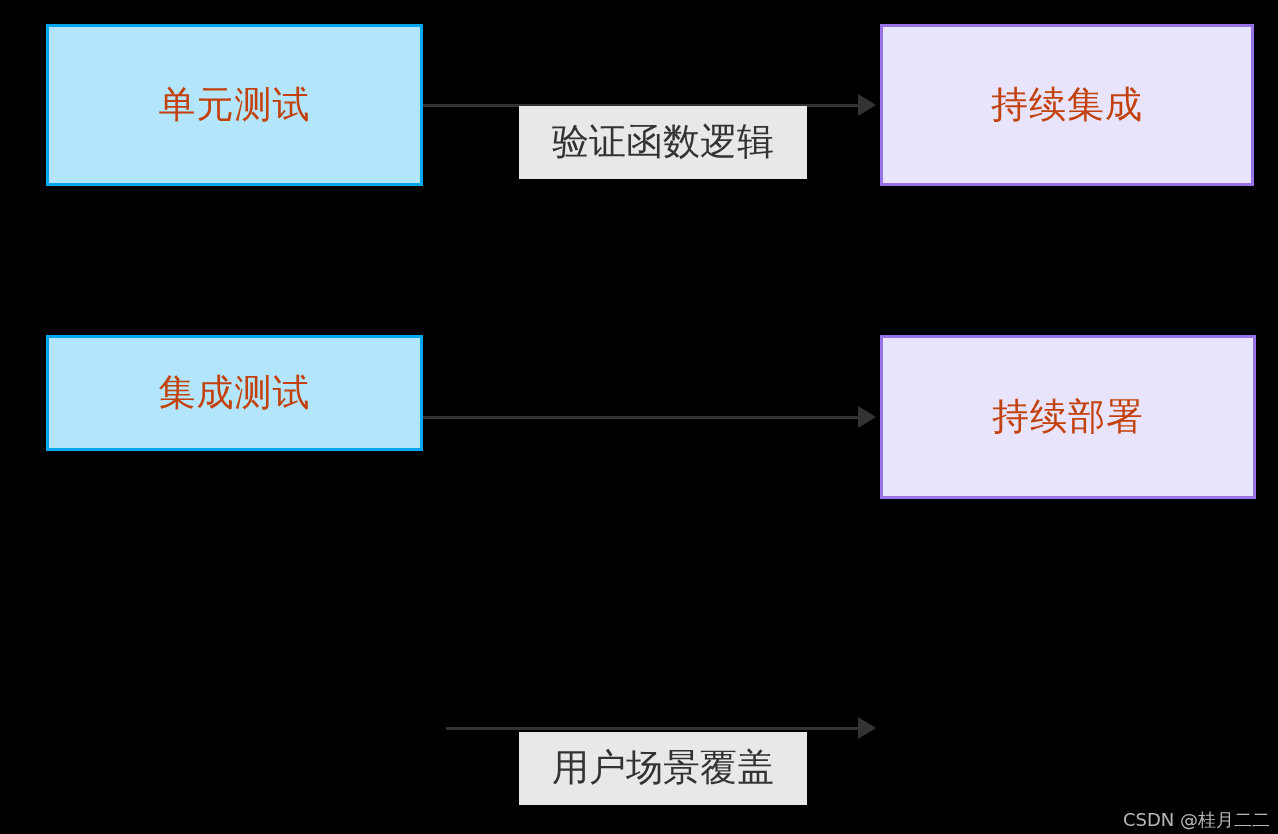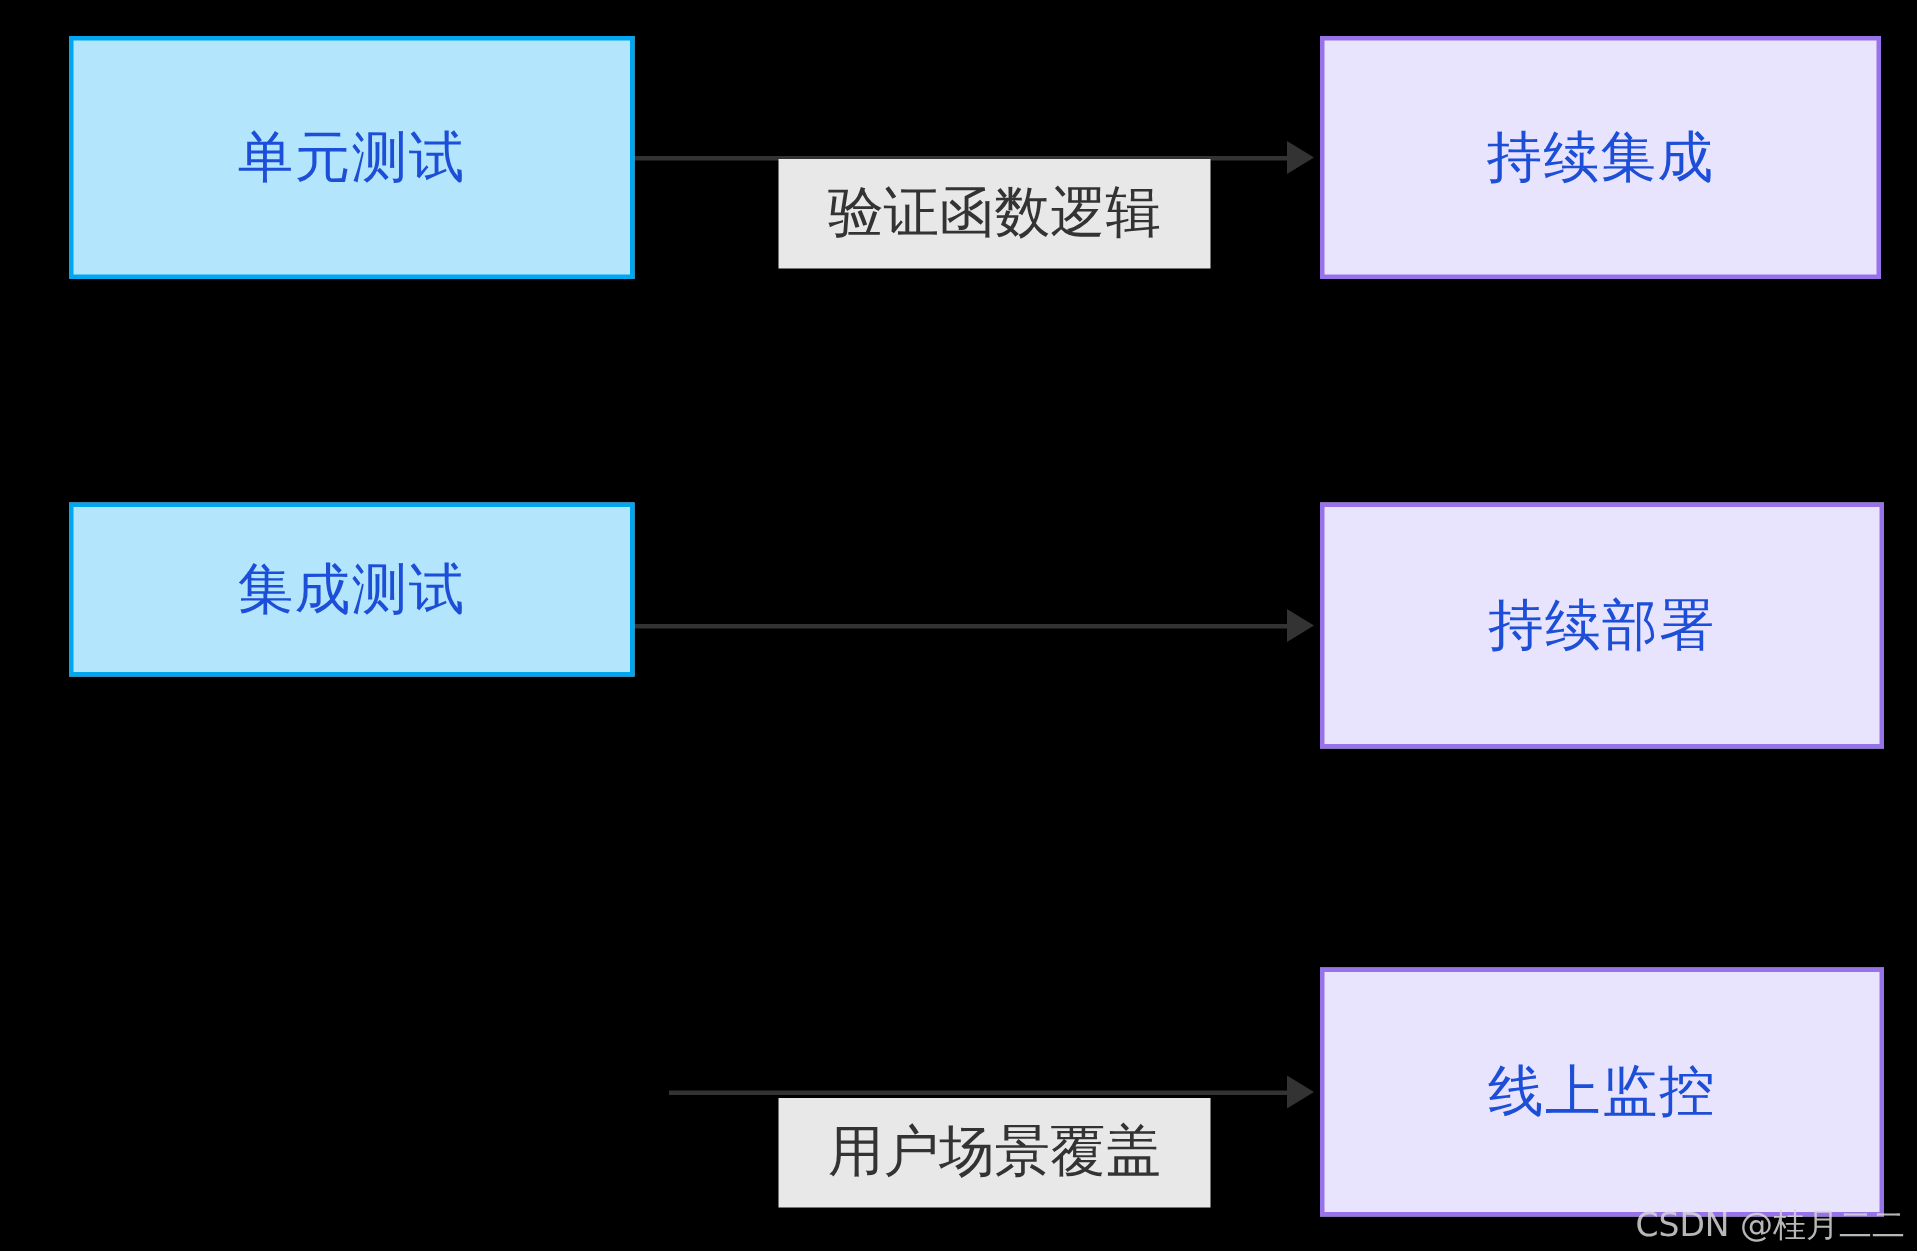--- a/index.html
+++ b/index.html
@@ -29,21 +29,21 @@
     display: flex;
     align-items: center;
     justify-content: center;
     border-width: 3px;
     border-style: solid;
     z-index: 2;
   }
   .node-label {
     font-size: 37px;
     line-height: 1.1;
-    color: #1d4ed8;
+    color: #c2410c;
     letter-spacing: 1px;
     white-space: nowrap;
   }
 
   .node.source {
     background: #B3E5FC;
     border-color: #00A7F0;
   }
   .node.target {
     background: #E9E4FD;
@@ -82,21 +82,21 @@
     line-height: 1.1;
     color: #333333;
     letter-spacing: 0px;
     white-space: nowrap;
   }
 
   #watermark {
     position: absolute;
     right: 8px;
     bottom: 2px;
-    font-size: 22px;
+    font-size: 18px;
     color: #D8D8D8;
     opacity: 0.85;
     z-index: 10;
     white-space: nowrap;
     font-family: "DejaVu Sans", sans-serif;
   }
 
   
   #node-unit-test      { left: 46px;  top: 24px;  width: 377px; height: 162px; }
   #node-ci             { left: 880px; top: 24px;  width: 374px; height: 162px; }
@@ -154,19 +154,16 @@
 
 
   <div class="edge" id="edge-line-3"></div>
 
   <div class="arrow-head" id="arrow-head-3"></div>
 
   <div class="edge-label" id="edge-label-3">
     <span class="edge-label-text">用户场景覆盖</span>
   </div>
 
-  <div class="node target" id="node-monitoring">
-    <span class="node-label">线上监控</span>
-  </div>
 
   <div id="watermark">CSDN @桂月二二</div>
 
 </div>
 
 </body></html>

